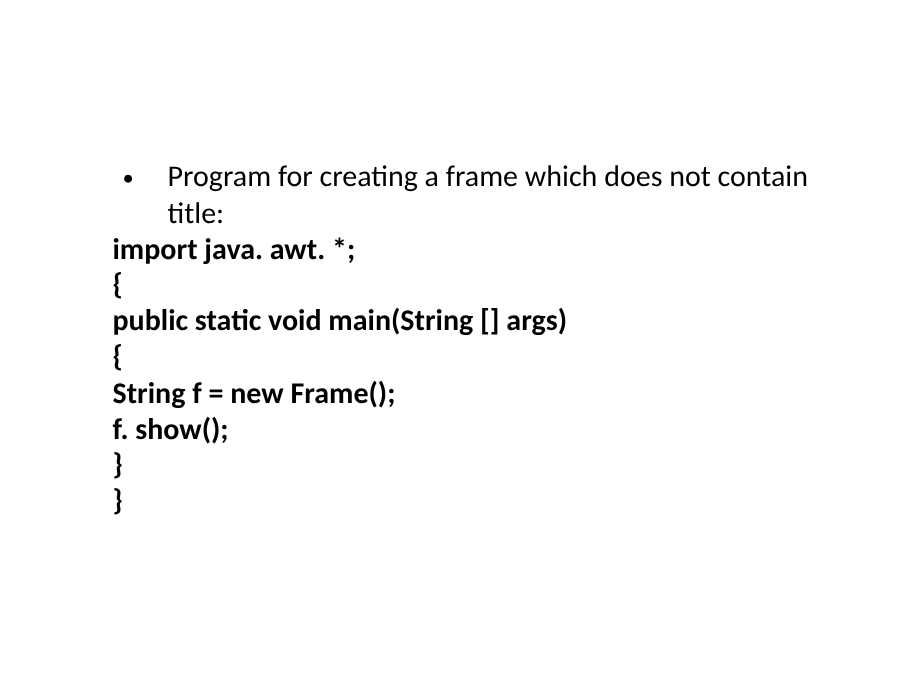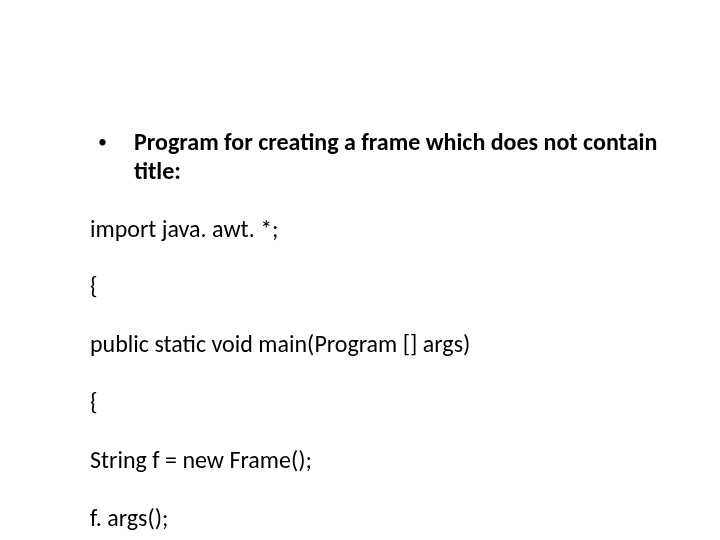--- a/index.html
+++ b/index.html
@@ -31,41 +31,40 @@
   .bullet {
     flex: 0 0 auto;
     width: 36px;
     text-align: left;
     padding-left: 8px;
     font-size: 18px;
     line-height: 28px;
   }
   .bullet-text {
     flex: 1 1 auto;
-    font-weight: 700;
+    font-weight: 400;
   }
   .code-line {
-    font-weight: 400;
-    margin-top: 29px;
+    font-weight: 700;
   }
 </style>
 </head>
 <body>
 
 <div class="slide">
   <div class="content">
 
     <div class="bullet-row">
       <div class="bullet">•</div>
       <div class="bullet-text">Program for creating a frame which does not contain title:</div>
     </div>
 
     <div class="code-line">import java. awt. *;</div>
     <div class="code-line">{</div>
-    <div class="code-line">public static void main(Program [] args)</div>
+    <div class="code-line">public static void main(String [] args)</div>
     <div class="code-line">{</div>
     <div class="code-line">String f = new Frame();</div>
-    <div class="code-line">f. args();</div>
+    <div class="code-line">f. show();</div>
     <div class="code-line">}</div>
     <div class="code-line">}</div>
 
   </div>
 </div>
 
 </body></html>

